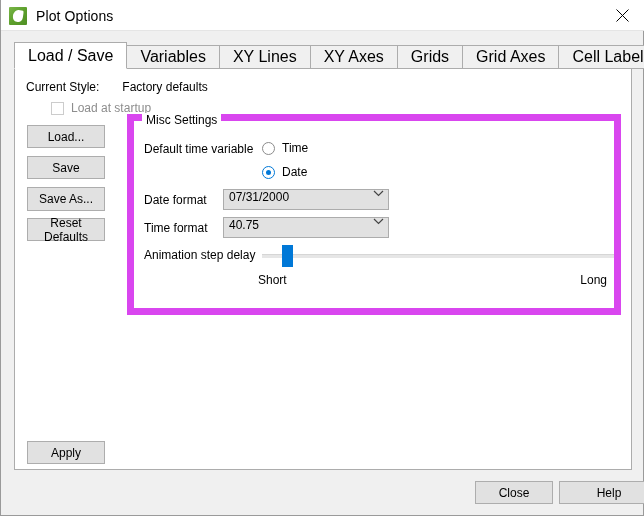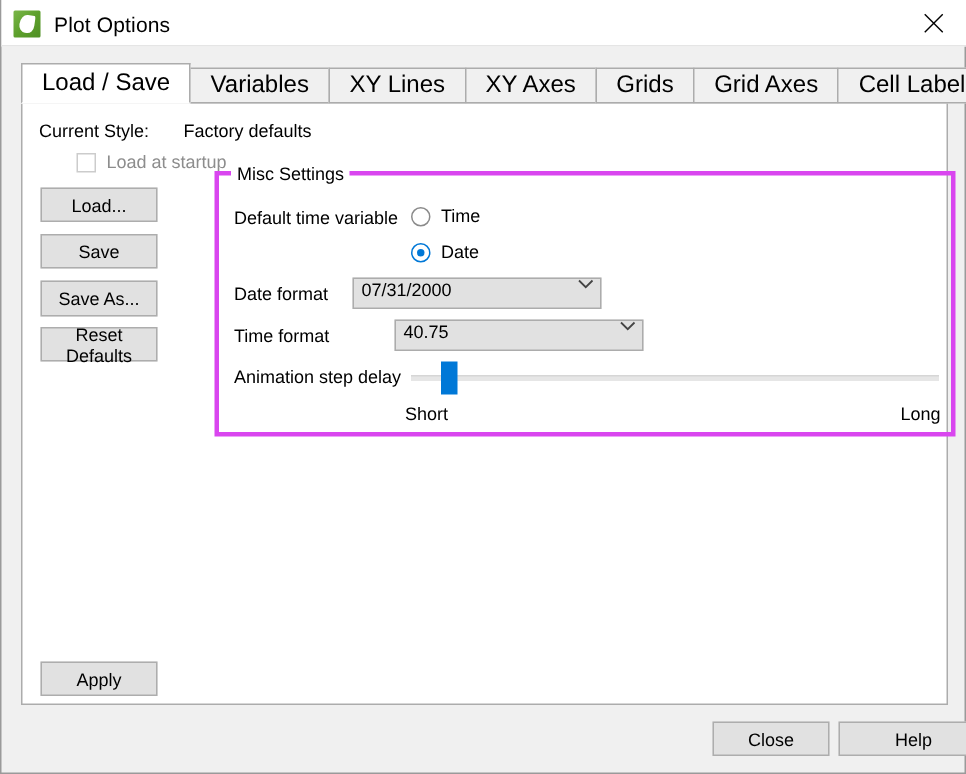--- a/index.html
+++ b/index.html
@@ -134,23 +134,23 @@
   }
   #btn-load   { position: absolute; left: 12px; top: 56px;  width: 78px; height: 23px; }
   #btn-save   { position: absolute; left: 12px; top: 87px;  width: 78px; height: 23px; }
   #btn-saveas { position: absolute; left: 12px; top: 118px; width: 78px; height: 24px; }
   #btn-reset  { position: absolute; left: 12px; top: 149px; width: 78px; height: 23px; }
   #btn-apply  { position: absolute; left: 12px; top: 372px; width: 78px; height: 23px; }
 
   
   #groupbox {
     position: absolute;
-    left: 128px; top: 45px;
-    width: 494px; height: 177px;
-    border: 3px solid #d946ef;
+    left: 112px; top: 45px;
+    width: 494px; height: 201px;
+    border: 7px solid #d946ef;
   }
   #groupbox-title {
     position: absolute;
     left: 8px; top: -8px;
     background: #ffffff;
     padding: 0 4px;
     font-size: 12px;
     color: #000;
   }
 
@@ -183,21 +183,21 @@
   #time-format-label { position: absolute; left: 10px; top: 100px; }
   .combo {
     position: absolute;
     width: 166px; height: 21px;
     background: #e1e1e1;
     border: 1px solid #acacac;
     display: flex; align-items: flex-start;
     cursor: default;
   }
   #date-format-combo { left: 89px; top: 68px; }
-  #time-format-combo { left: 89px; top: 96px; margin-left: 28px; }
+  #time-format-combo { left: 89px; top: 96px; }
   .combo-value {
     flex: 1;
     padding-left: 5px;
     font-size: 12px;
     color: #000;
     white-space: nowrap;
     overflow: hidden;
   }
   .combo-arrow {
     width: 20px;

